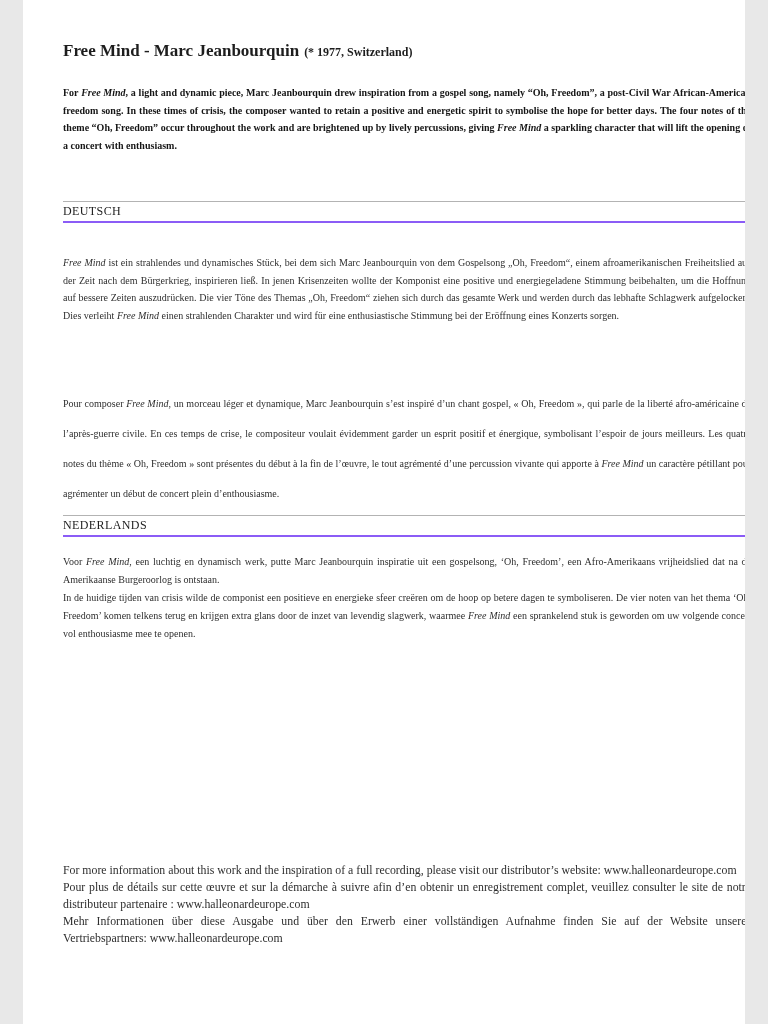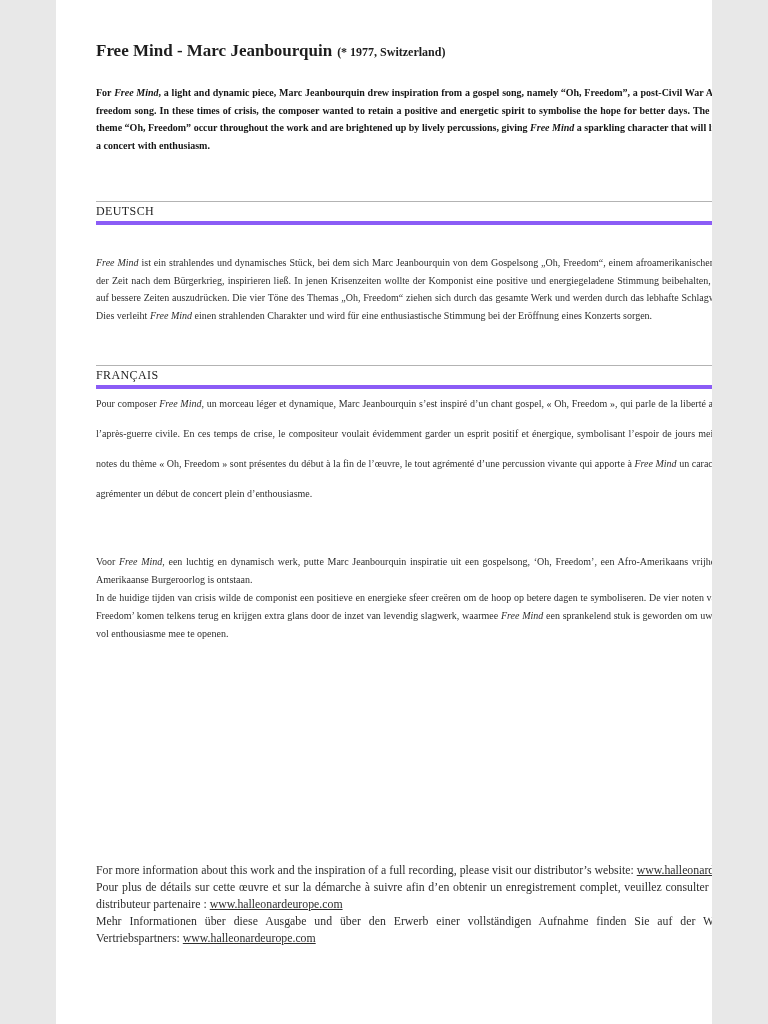--- a/index.html
+++ b/index.html
@@ -1,18 +1,18 @@
 <!DOCTYPE html>
 <html><head>
 <meta charset="utf-8">
 <style>
   html, body { margin: 0; padding: 0; background: #e8e8e8; }
   .page {
     position: relative;
-    width: 656px;
+    width: 722px;
     height: 1024px;
     margin: 0 auto;
     background: #ffffff;
     font-family: "Liberation Serif", "DejaVu Serif", serif;
     color: #1d1d1d;
     overflow: hidden;
   }
   .abs { position: absolute; left: 40px; width: 688px; }
 
   .title { top: 40px; margin: 0; font-weight: bold; font-size: 17px; line-height: 22px; }
@@ -26,60 +26,60 @@
     color: #2e2e2e;
   }
   .p-en { top: 84px;  line-height: 17.6px; font-weight: 600; color: #151515; }
   .p-de { top: 254px; line-height: 17.5px; }
   .p-fr { top: 389px; line-height: 30px; }
   .p-nl { top: 553px; line-height: 18px; }
   .p-nl p { margin: 0; }
 
   .sec-heading {
     border-top: 1px solid #b3b3b3;
-    border-bottom: 4px solid #8b5cf6;
+    border-bottom: 2px solid #8b5cf6;
     padding: 2px 0 3px 0;
     font-size: 12px;
     line-height: 14px;
     letter-spacing: 0.4px;
     color: #1d1d1d;
   }
   .h-de { top: 201px; }
   .h-fr { top: 365px; }
   .h-nl { top: 515px; }
 
   .footer { top: 862px; }
   .footer p {
     margin: 0;
     text-align: justify;
     font-size: 11.8px;
     line-height: 17px;
     color: #2e2e2e;
   }
 
   .it { font-style: italic; }
-  .lnk { color: inherit; text-decoration: underline; cursor: pointer; }
+  .lnk { color: inherit; cursor: pointer; }
 </style>
 </head>
 <body>
 
 <div class="page">
 
   <h1 class="abs title">
     <span class="title-main">Free Mind - Marc Jeanbourquin</span><span class="title-sub">(* 1977, Switzerland)</span>
   </h1>
 
   <p class="abs body-p p-en"><span>For </span><span class="it">Free Mind</span><span>, a light and dynamic piece, Marc Jeanbourquin drew inspiration from a gospel song, namely “Oh, Freedom”, a post-Civil War African-American freedom song. In these times of crisis, the composer wanted to retain a positive and energetic spirit to symbolise the hope for better days. The four notes of the theme “Oh, Freedom” occur throughout the work and are brightened up by lively percussions, giving </span><span class="it">Free Mind</span><span> a sparkling character that will lift the opening of a concert with enthusiasm.</span></p>
 
   <div class="abs sec-heading h-de">DEUTSCH</div>
   <p class="abs body-p p-de"><span class="it">Free Mind</span><span> ist ein strahlendes und dynamisches Stück, bei dem sich Marc Jeanbourquin von dem Gospelsong „Oh, Freedom“, einem afroamerikanischen Freiheitslied aus der Zeit nach dem Bürgerkrieg, inspirieren ließ. In jenen Krisenzeiten wollte der Komponist eine positive und energiegeladene Stimmung beibehalten, um die Hoffnung auf bessere Zeiten auszudrücken. Die vier Töne des Themas „Oh, Freedom“ ziehen sich durch das gesamte Werk und werden durch das lebhafte Schlagwerk aufgelockert. Dies verleiht </span><span class="it">Free Mind</span><span> einen strahlenden Charakter und wird für eine enthusiastische Stimmung bei der Eröffnung eines Konzerts sorgen.</span></p>
 
-  <div class="abs sec-heading h-fr">FRANÇAIS</div>
   <p class="abs body-p p-fr"><span>Pour composer </span><span class="it">Free Mind</span><span>, un morceau léger et dynamique, Marc Jeanbourquin s’est inspiré d’un chant gospel, « Oh, Freedom », qui parle de la liberté afro-américaine de l’après-guerre civile. En ces temps de crise, le compositeur voulait évidemment garder un esprit positif et énergique, symbolisant l’espoir de jours meilleurs. Les quatre notes du thème « Oh, Freedom » sont présentes du début à la fin de l’œuvre, le tout agrémenté d’une percussion vivante qui apporte à </span><span class="it">Free Mind</span><span> un caractère pétillant pour agrémenter un début de concert plein d’enthousiasme.</span></p>
 
+  <div class="abs sec-heading h-nl">NEDERLANDS</div>
   <div class="abs body-p p-nl">
     <p><span>Voor </span><span class="it">Free Mind</span><span>, een luchtig en dynamisch werk, putte Marc Jeanbourquin inspiratie uit een gospelsong, ‘Oh, Freedom’, een Afro-Amerikaans vrijheidslied dat na de Amerikaanse Burgeroorlog is ontstaan.</span></p>
     <p><span>In de huidige tijden van crisis wilde de componist een positieve en energieke sfeer creëren om de hoop op betere dagen te symboliseren. De vier noten van het thema ‘Oh, Freedom’ komen telkens terug en krijgen extra glans door de inzet van levendig slagwerk, waarmee </span><span class="it">Free Mind</span><span> een sprankelend stuk is geworden om uw volgende concert vol enthousiasme mee te openen.</span></p>
   </div>
 
   <div class="abs footer">
     <p><span>For more information about this work and the inspiration of a full recording, please visit our distributor’s website: </span><a class="lnk">www.halleonardeurope.com</a></p>
     <p><span>Pour plus de détails sur cette œuvre et sur la démarche à suivre afin d’en obtenir un enregistrement complet, veuillez consulter le site de notre distributeur partenaire : </span><a class="lnk">www.halleonardeurope.com</a></p>
     <p><span>Mehr Informationen über diese Ausgabe und über den Erwerb einer vollständigen Aufnahme finden Sie auf der Website unseres Vertriebspartners: </span><a class="lnk">www.halleonardeurope.com</a></p>
   </div>

